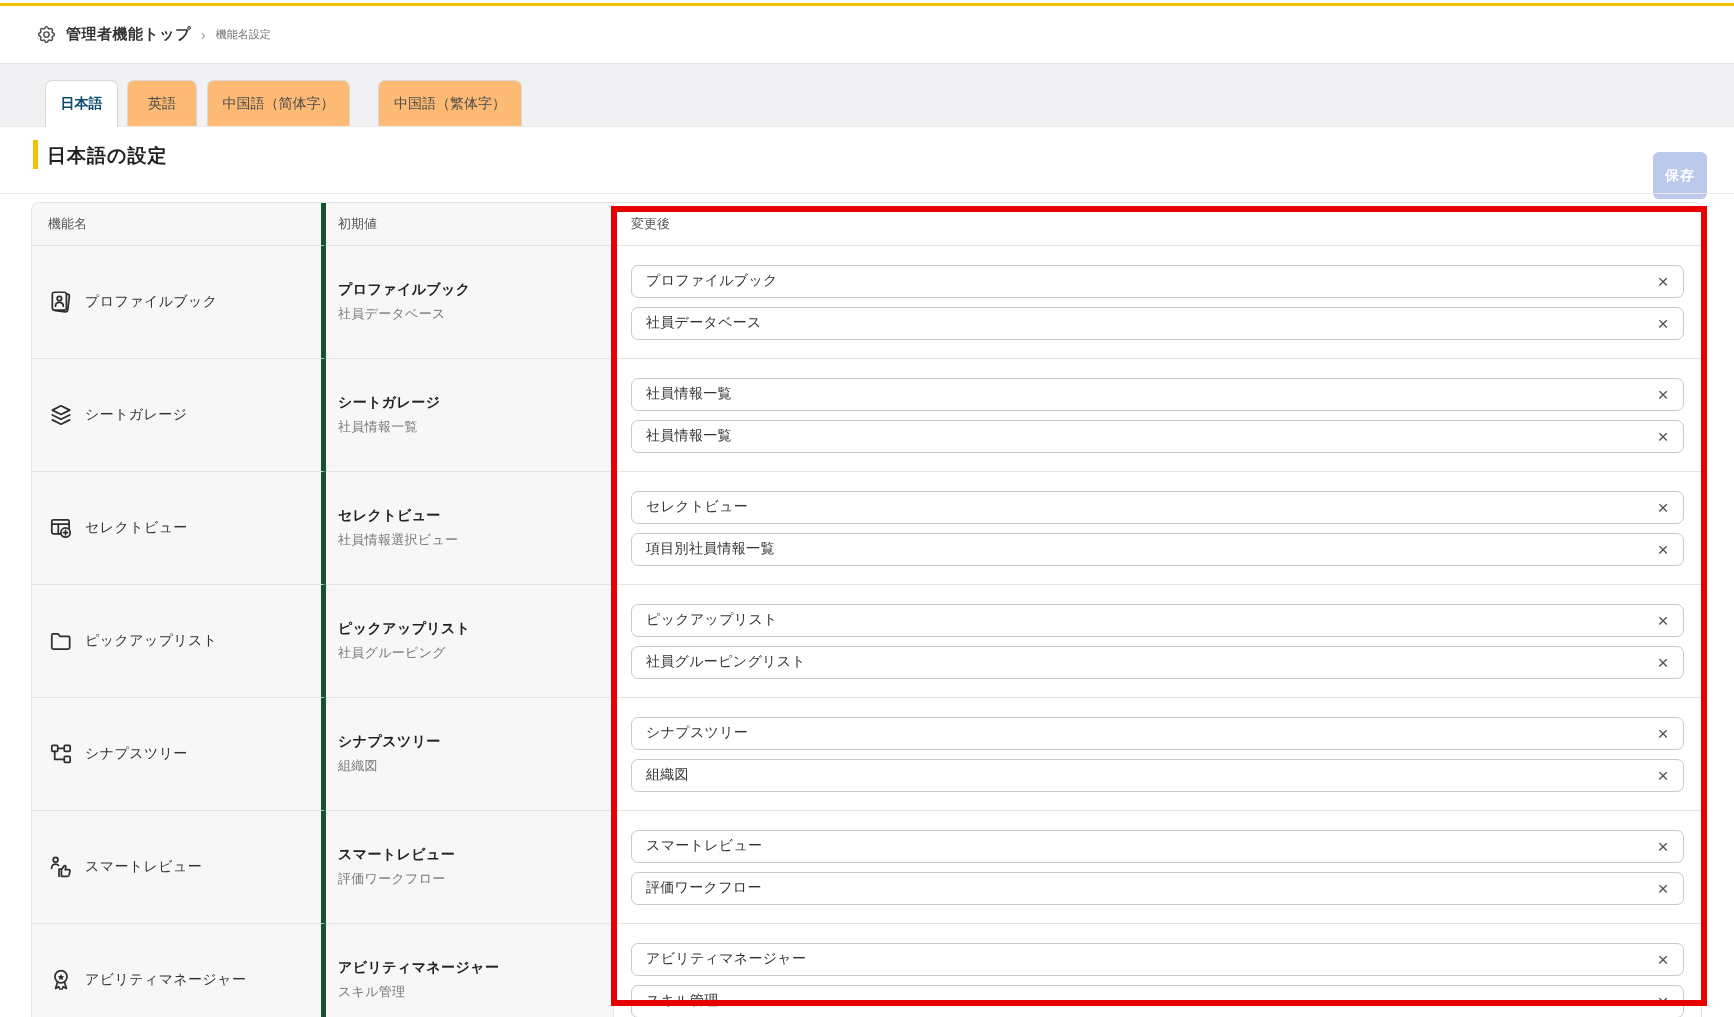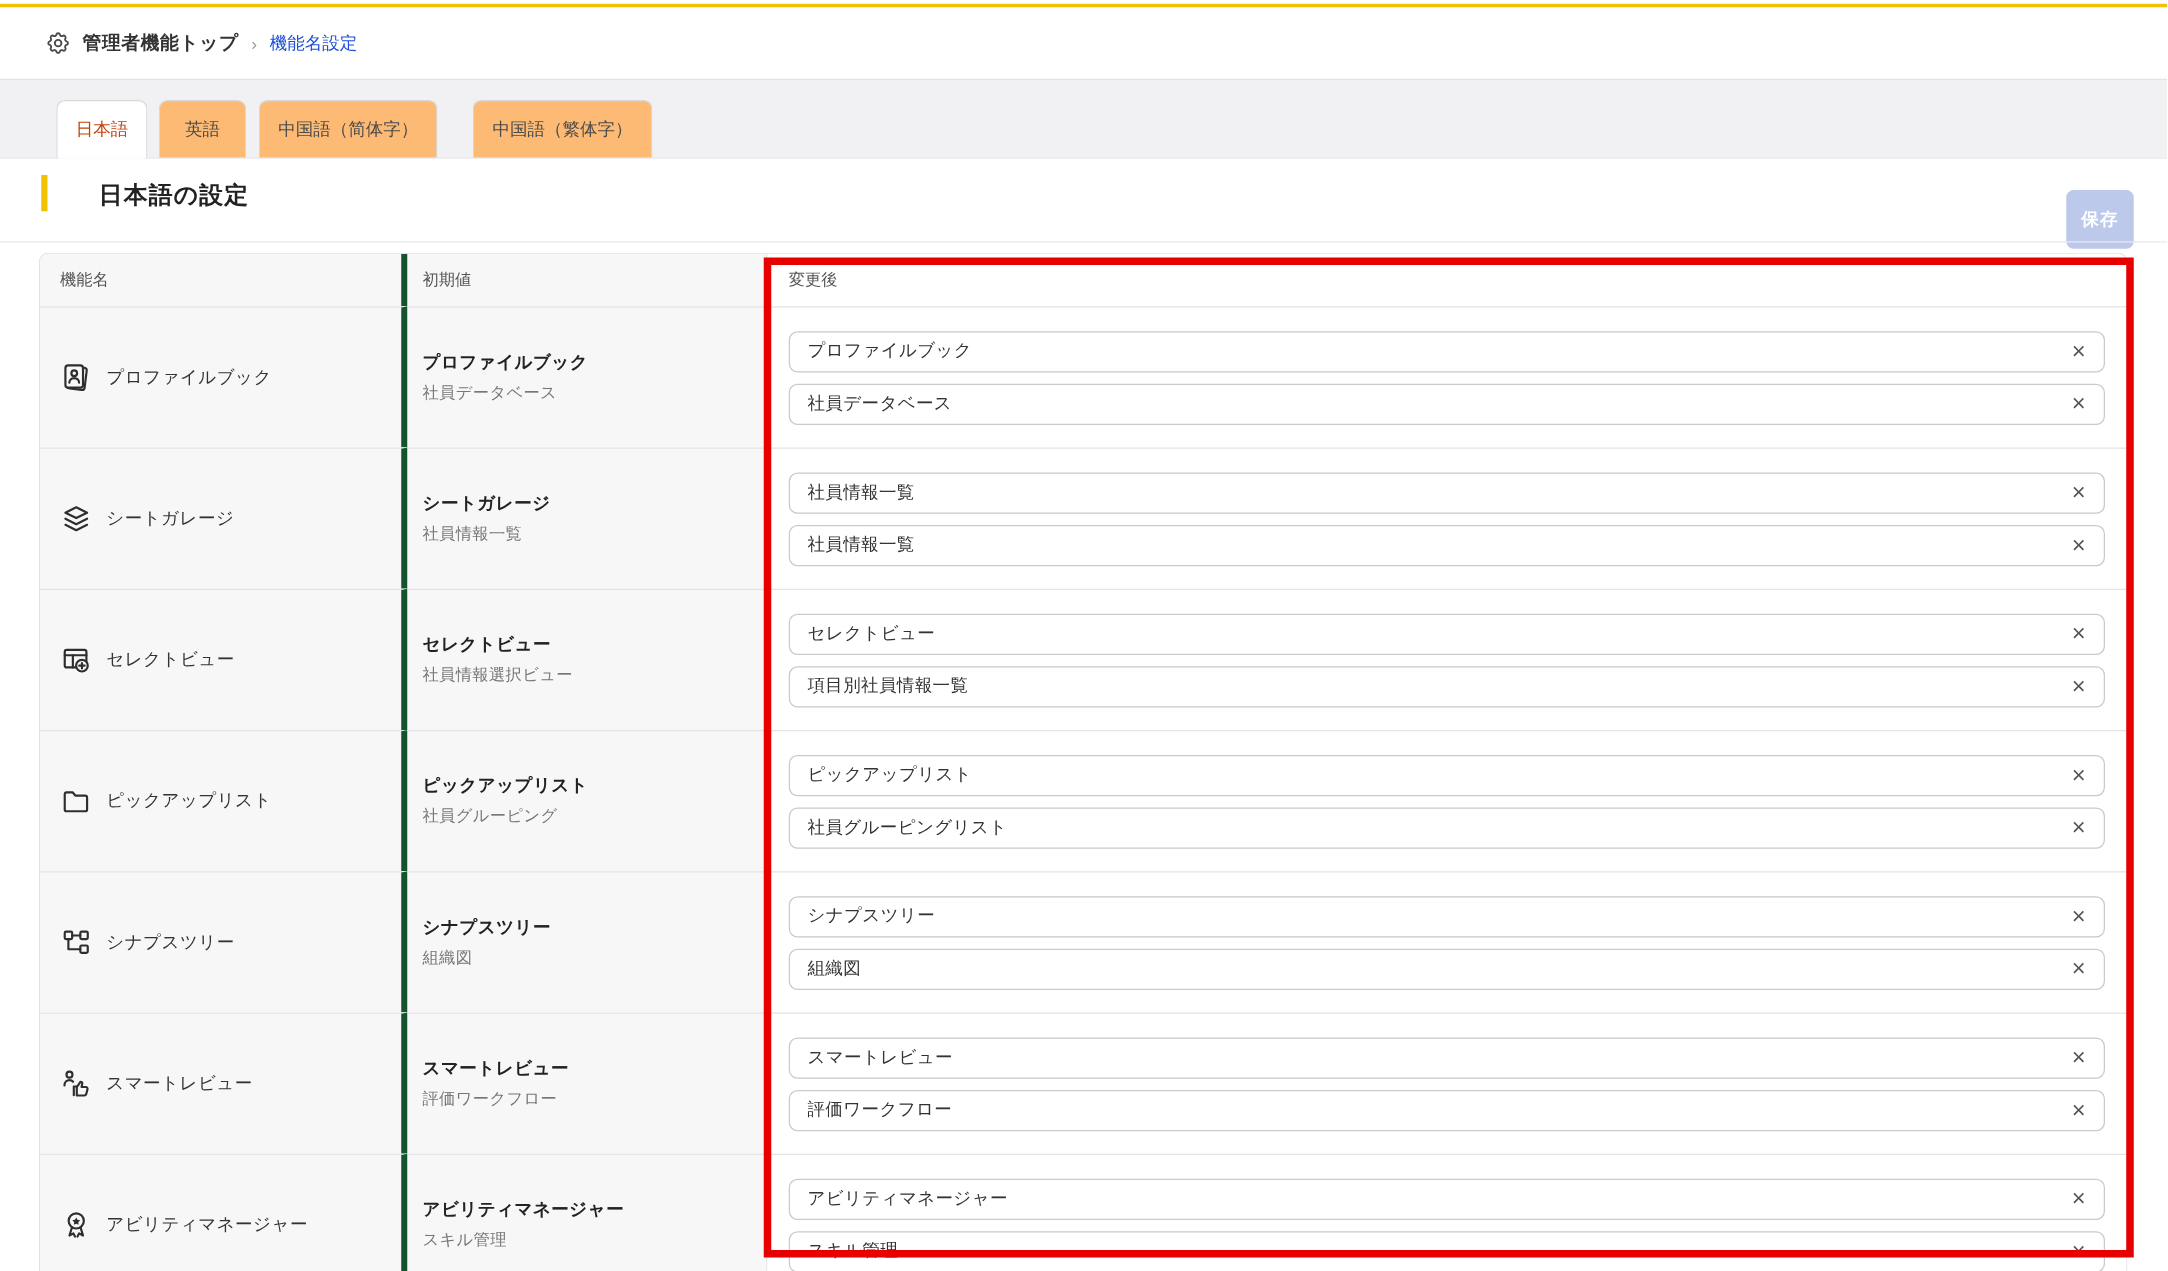--- a/index.html
+++ b/index.html
@@ -14,46 +14,46 @@
   .top-accent { position:absolute; left:0; top:3px; width:100%; height:3px; background:#F2C200; }
 
   
   .app-header {
     position:absolute; left:0; top:6px; width:100%; height:57px;
     background:#fff; display:flex; align-items:center; padding-left:36px;text-align:right;
   }
   .app-header .gear { width:21px; height:21px; color:#4a4a4a; flex:0 0 auto; }
   .crumb-root { margin-left:9px; font-size:15px; font-weight:bold; color:#333; letter-spacing:.5px; }
   .crumb-sep { margin:0 10px; color:#9a9aa0; font-size:14px; }
-  .crumb-current { color:#1d4ed8; font-size:14px; }
+  .crumb-current { color:#737373; font-size:11px; }
 
   
   .tabbar {
     position:absolute; left:0; top:63px; width:100%; height:64px;
     background:#f1f1f3; border-top:1px solid #e4e4e6; border-bottom:1px solid #ebebee;
   }
   .tab {
     position:absolute; bottom:0; height:46px;
     background:#fdba74; border:1px solid #d8d8db; border-bottom:none;
     border-radius:7px 7px 0 0;
     display:flex; align-items:center; justify-content:center;
     font-size:14px; color:#4a4a4a; cursor:pointer;
   }
   .tab.active {
-    background:#fff; color:#c2410c; font-weight:normal;
+    background:#fff; color:#0c4a6e; font-weight:bold;
     height:47px; bottom:-1px; z-index:2;
   }
   .tab:nth-child(1){ left:45px;  width:73px; }
   .tab:nth-child(2){ left:127px; width:70px; }
   .tab:nth-child(3){ left:207px; width:143px; }
   .tab:nth-child(4){ left:378px; width:144px; }
 
   
   .title-accent { position:absolute; left:33px; top:140px; width:5px; height:29px; background:#F2C200; }
-  .page-title { position:absolute; left:47px; top:143px; font-size:19px; font-weight:bold; color:#222; letter-spacing:1px;margin-left:32px; }
+  .page-title { position:absolute; left:47px; top:143px; font-size:19px; font-weight:bold; color:#222; letter-spacing:1px; }
   .save-btn {
     position:absolute; left:1653px; top:152px; width:54px; height:47px;
     background:#BCC9EA; color:#fff; font-size:14px; font-weight:bold;
     border:none; border-radius:6px; letter-spacing:1px; cursor:default;
   }
   .section-divider { position:absolute; left:0; top:193px; width:100%; height:1px; background:#e9e9eb; }
 
   
   .fn-table {
     position:absolute; left:31px; top:202px; width:1671px;

